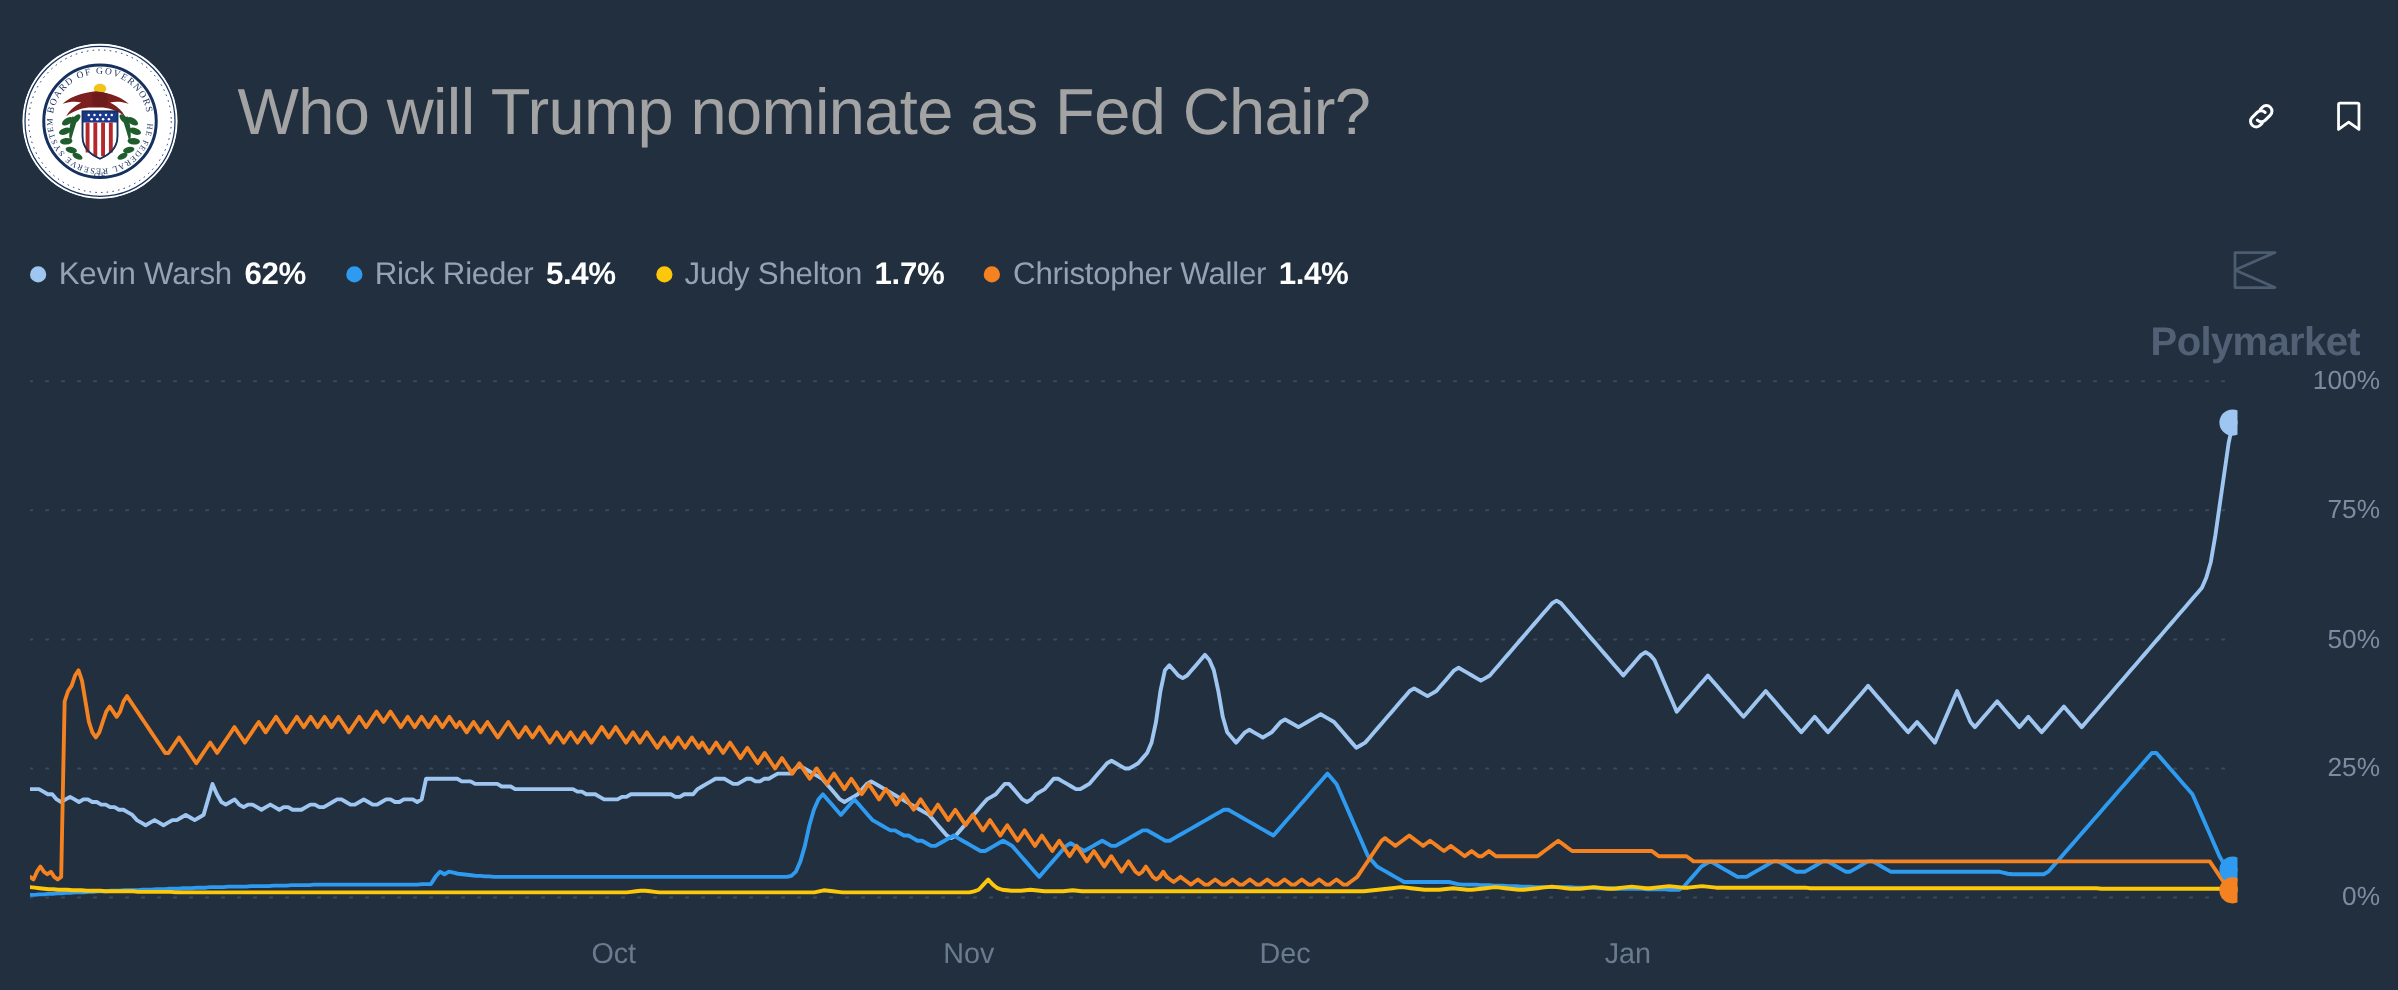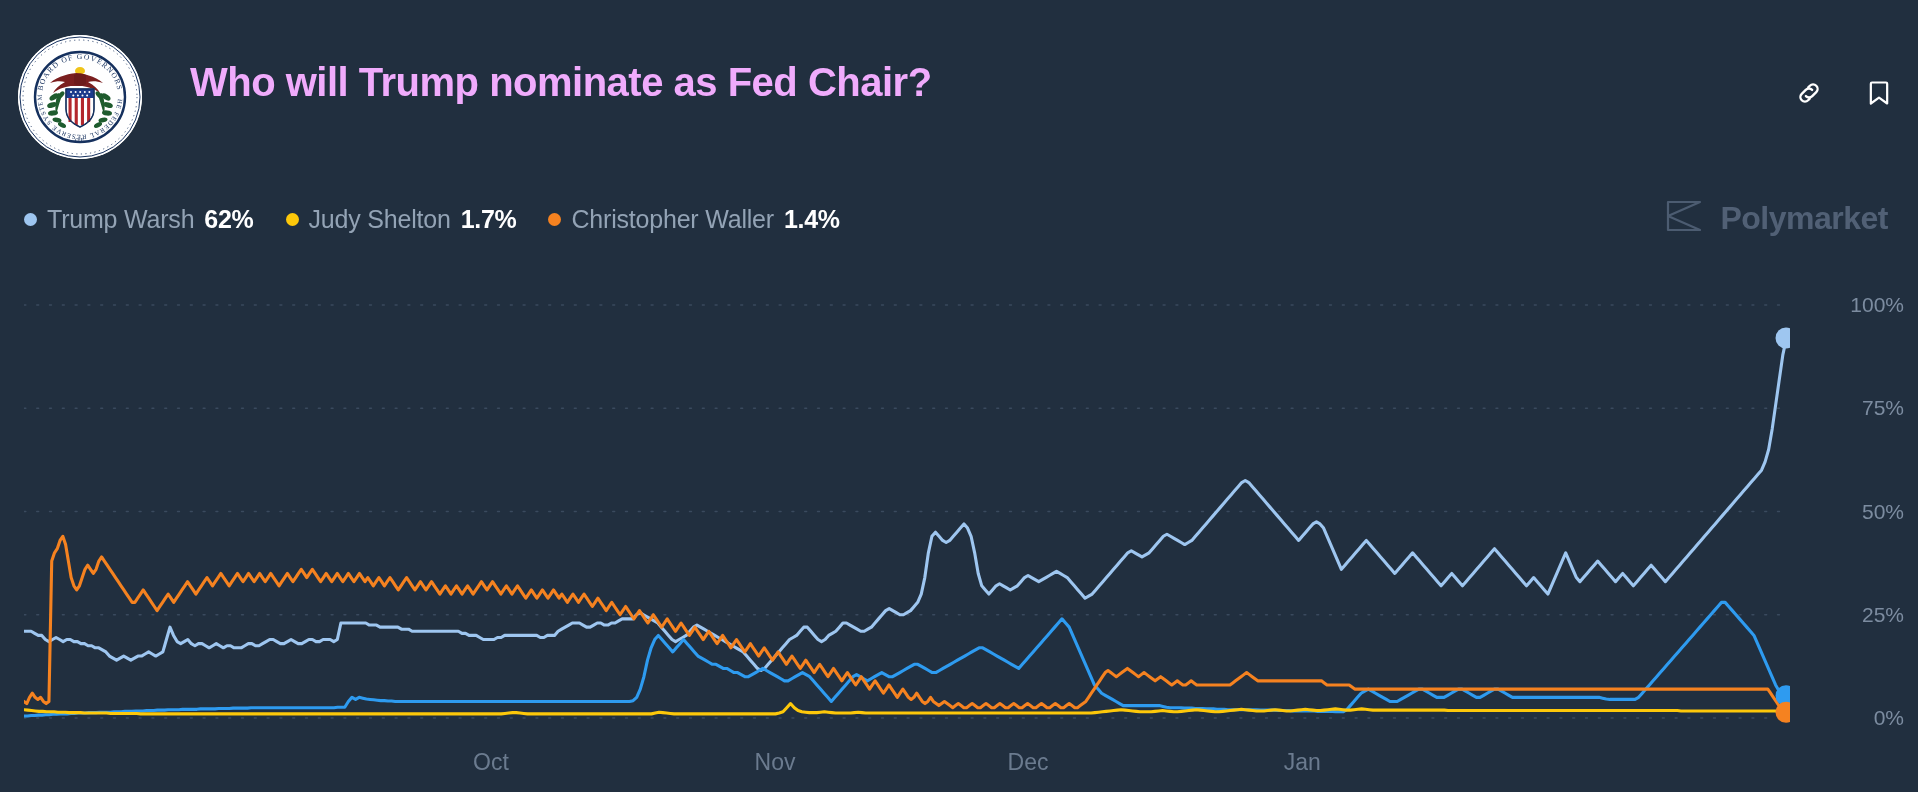--- a/index.html
+++ b/index.html
@@ -24,22 +24,22 @@
     position:absolute; left:18px; top:35px;
     width:124px; height:124px;
     border-radius:50%;
     background:#fdfdfb;
     overflow:hidden;
   }
   .seal svg { display:block; }
 
   .title {
     position:absolute; left:190px; top:60px;
-    font-size:40px; font-weight:700; letter-spacing:-0.5px;
-    color:#f0abfc;
+    font-size:52px; font-weight:400; letter-spacing:-0.5px;
+    color:#a3a3a3;
     white-space:nowrap;
   }
 
   .hdr-actions {
     position:absolute; right:22px; top:78px;
     display:flex; align-items:center; gap:36px;
   }
   .icon-btn {
     width:34px; height:34px;
     display:flex; align-items:center; justify-content:center;
@@ -69,20 +69,21 @@
   .legend-val {
     font-size:25px; color:#ffffff; font-weight:700;
     margin-left:10px; letter-spacing:-0.3px;
   }
 
   
   .watermark {
     position:absolute; right:30px; top:198px;
     display:flex; align-items:center; gap:16px;
     opacity:.72;
+    flex-direction:column;
   }
   .wm-text {
     font-size:32px; font-weight:600; color:#64748b;
     letter-spacing:-0.5px;
   }
 
   
   .chart-area {
     position:absolute; left:0; top:240px;
     width:1918px; height:552px;
@@ -205,22 +206,27 @@
             <path d="M6 3 h12 a1 1 0 0 1 1 1 v17 l-7 -5 l-7 5 v-17 a1 1 0 0 1 1 -1 z"></path>
           </svg>
         </span>
       </div>
     </div>
   </div>
 
   <div class="legend" id="legend">
       <div class="legend-item">
         <span class="legend-dot" style="background: rgb(158, 198, 240);"></span>
-        <span class="legend-name">Trump Warsh</span>
+        <span class="legend-name">Kevin Warsh</span>
         <span class="legend-val">62%</span>
+      </div>
+      <div class="legend-item">
+        <span class="legend-dot" style="background: rgb(46, 155, 240);"></span>
+        <span class="legend-name">Rick Rieder</span>
+        <span class="legend-val">5.4%</span>
       </div>
       <div class="legend-item">
         <span class="legend-dot" style="background: rgb(253, 200, 10);"></span>
         <span class="legend-name">Judy Shelton</span>
         <span class="legend-val">1.7%</span>
       </div>
       <div class="legend-item">
         <span class="legend-dot" style="background: rgb(245, 130, 32);"></span>
         <span class="legend-name">Christopher Waller</span>
         <span class="legend-val">1.4%</span>

